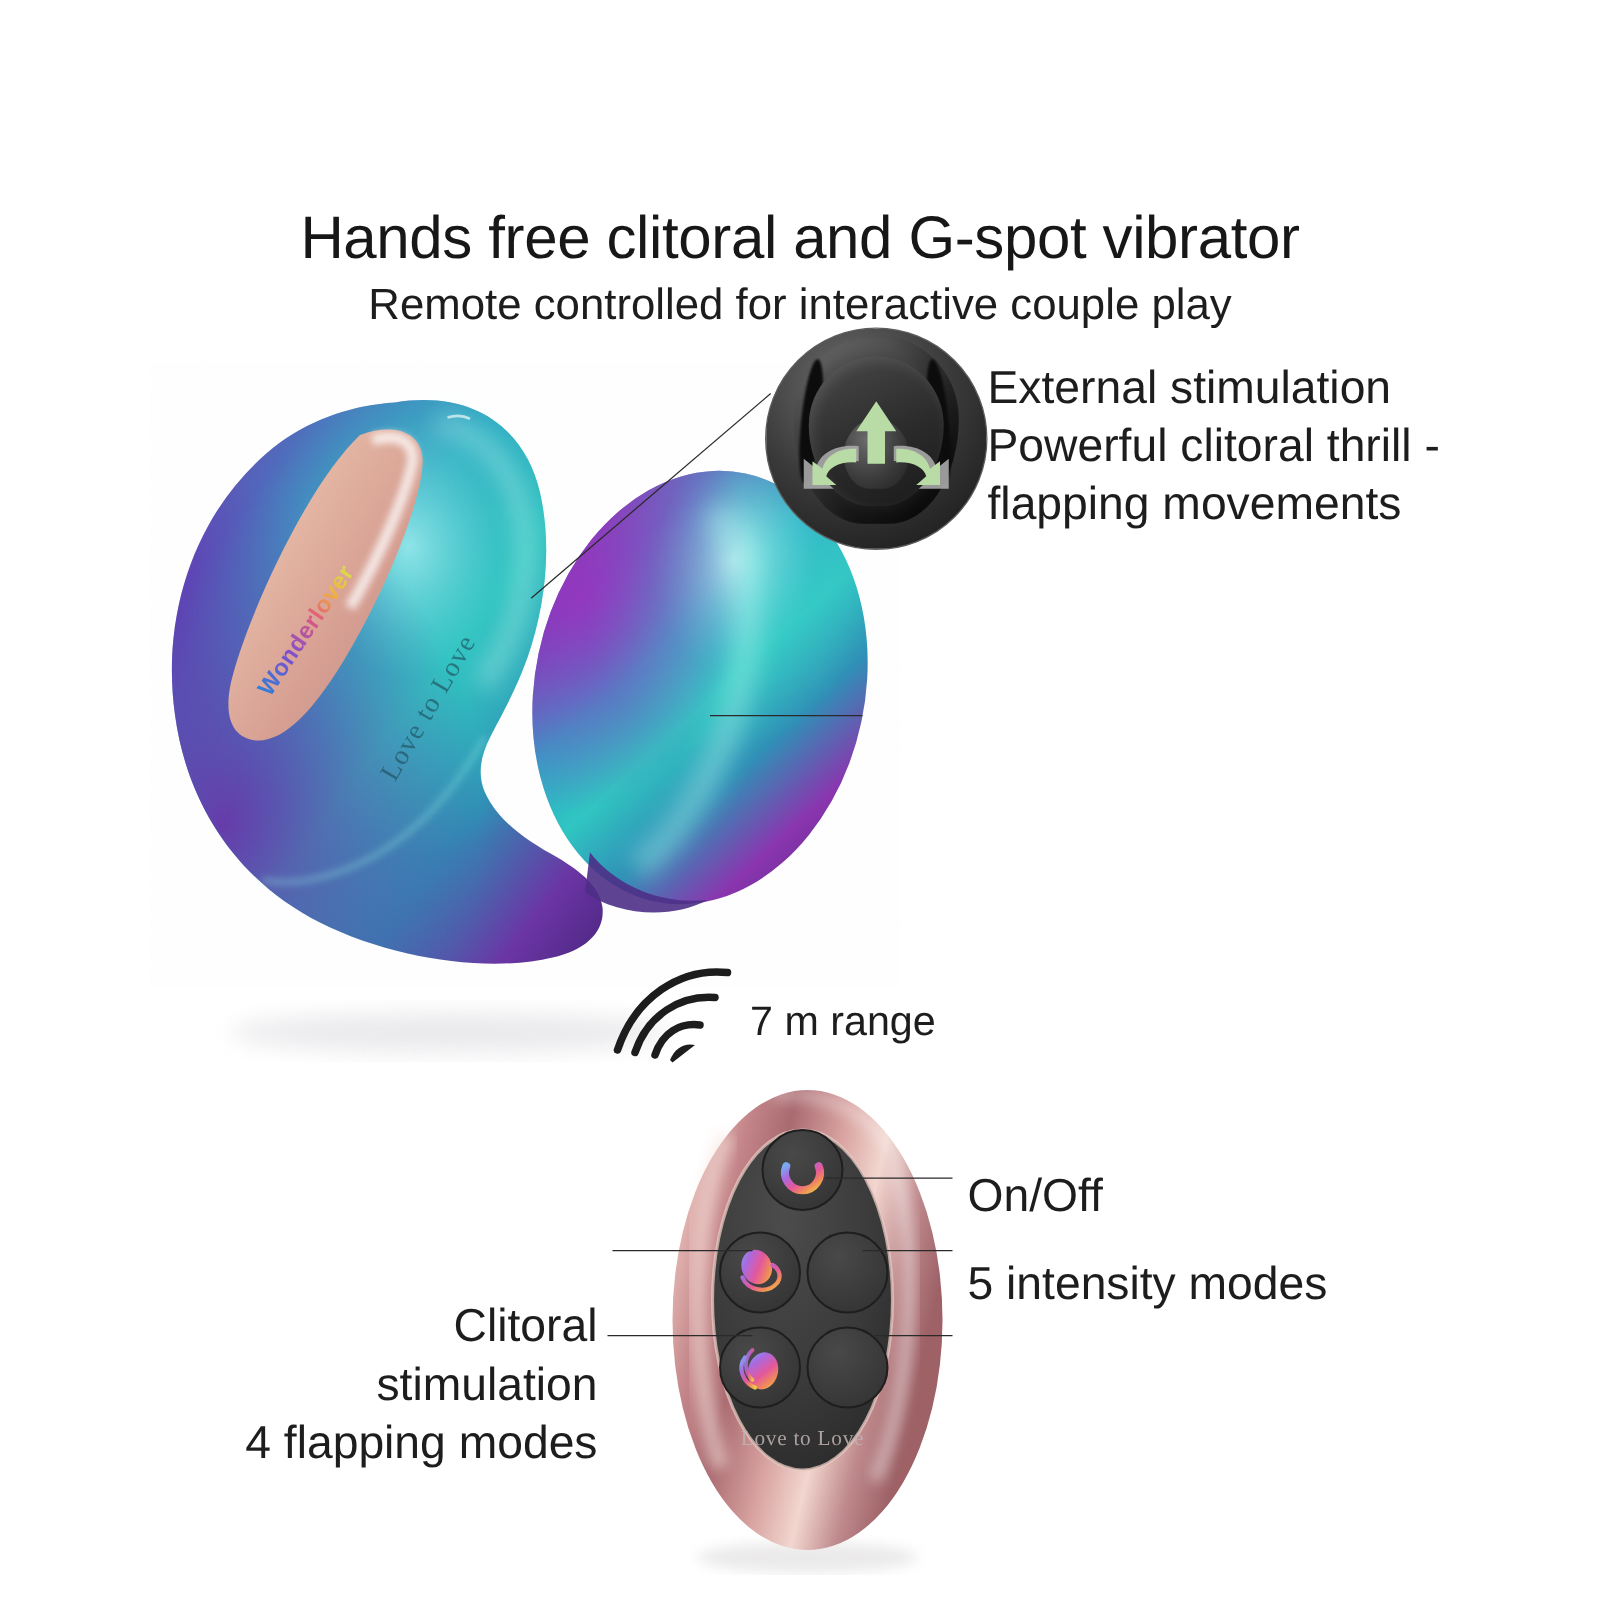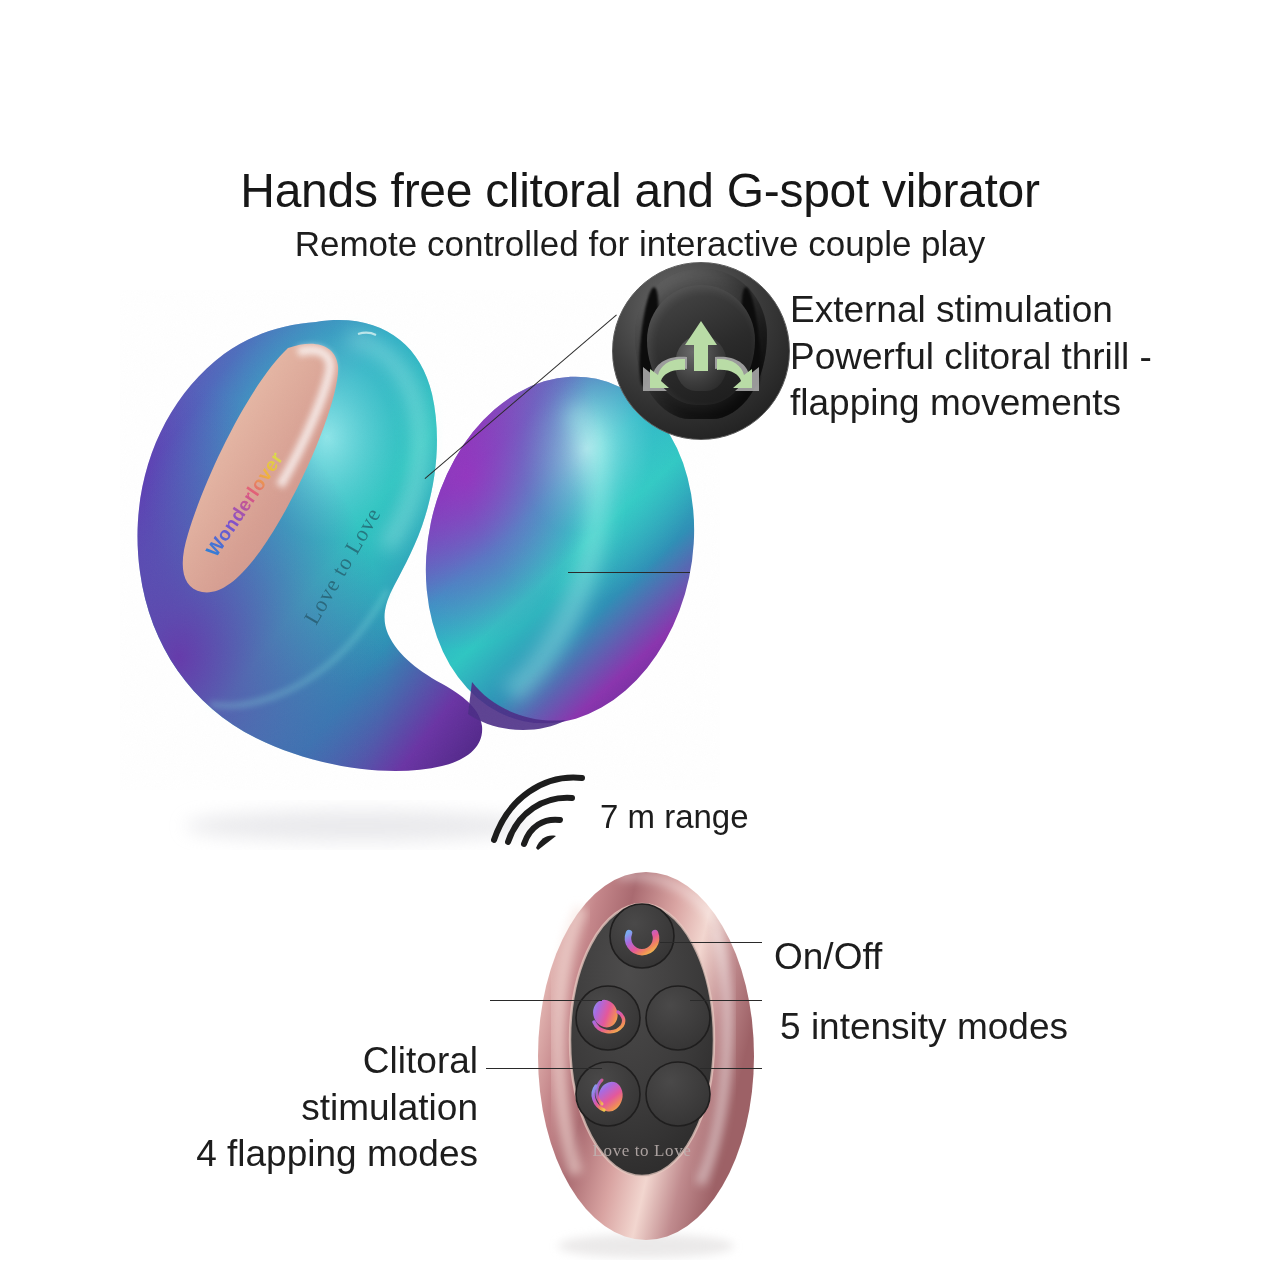--- a/index.html
+++ b/index.html
@@ -443,21 +443,21 @@
 
       <text x="118" y="288" text-anchor="middle" font-family="'Liberation Serif', serif" font-size="17" letter-spacing="0.6" fill="#bfb4b2" opacity="0.85">Love to Love</text>
     </svg>
   </div>
 
   <div class="leader" style="left:660px; top:942px; width:102px;"></div>
   <div class="callout right" style="left:774px; top:922px; width:240px;margin-top:12px;">On/Off</div>
 
   <div class="leader" style="left:690px; top:1000px; width:72px;"></div>
   <div class="leader" style="left:700px; top:1068px; width:62px;"></div>
-  <div class="callout right" style="left:774px; top:1004px; width:300px;text-align:center;">5 intensity modes</div>
+  <div class="callout right" style="left:774px; top:1004px; width:300px;">5 intensity modes</div>
 
   <div class="leader" style="left:490px; top:1000px; width:112px;"></div>
 
   <div class="leader" style="left:486px; top:1068px; width:116px;"></div>
   <div class="callout leftalign" style="left:178px; top:1038px; width:300px;">Clitoral stimulation
 4 flapping modes</div>
 
 </div>
 
 </body></html>

